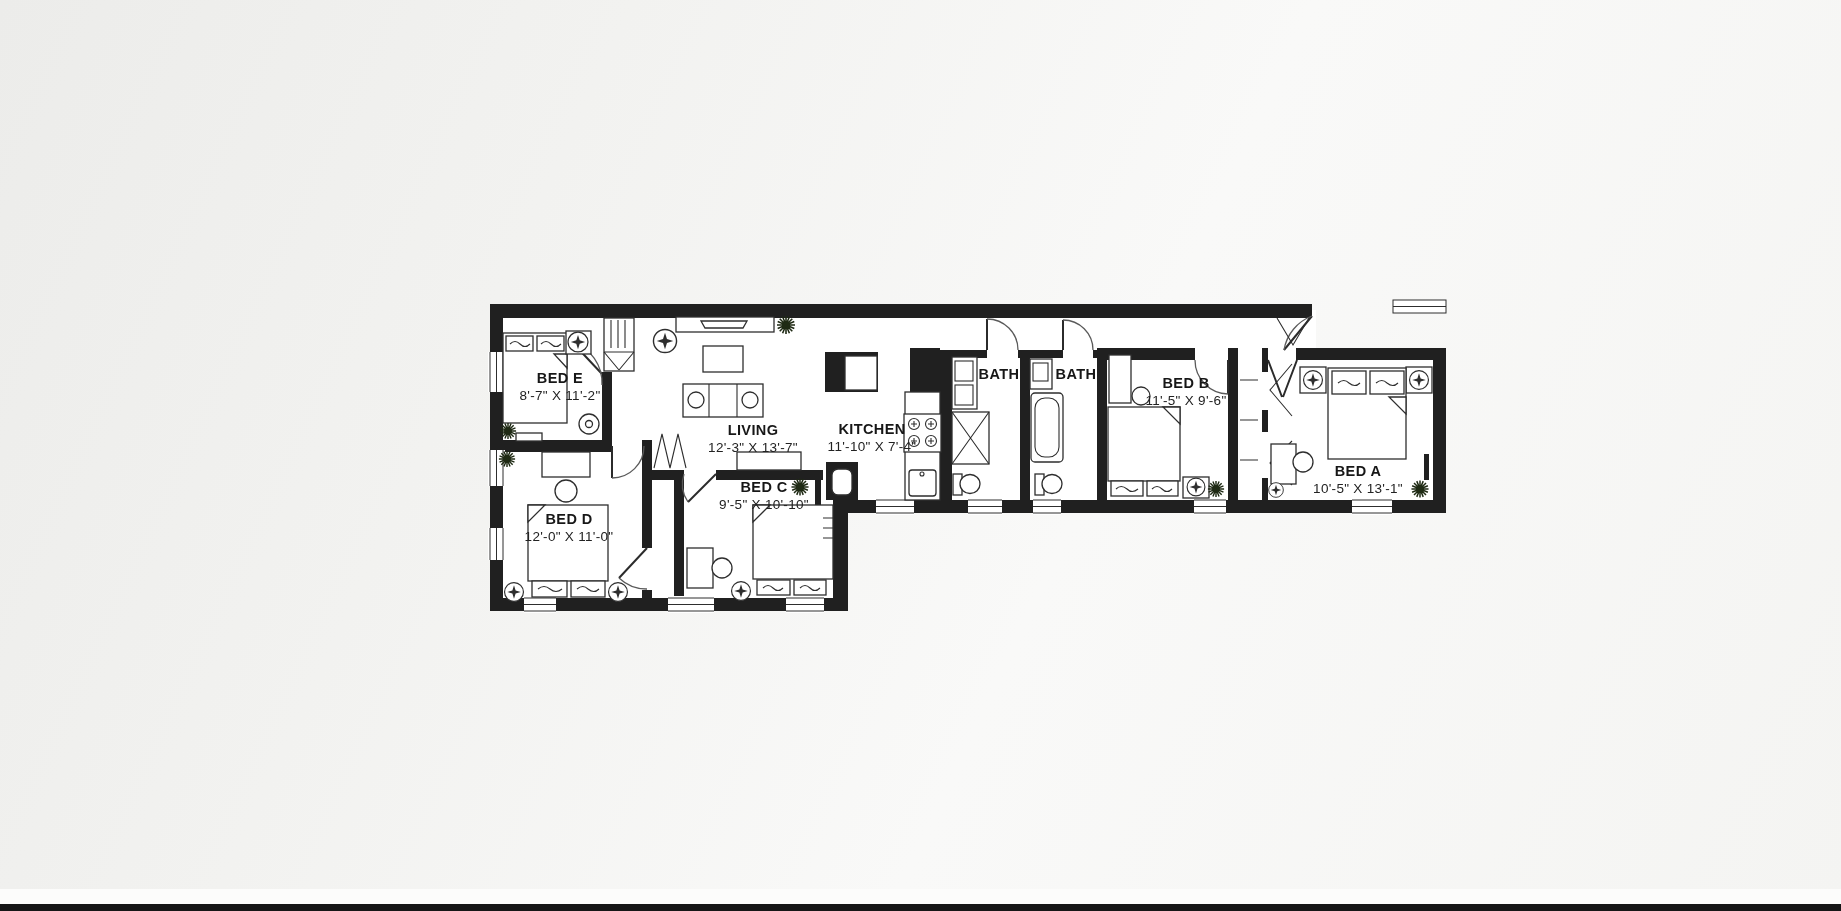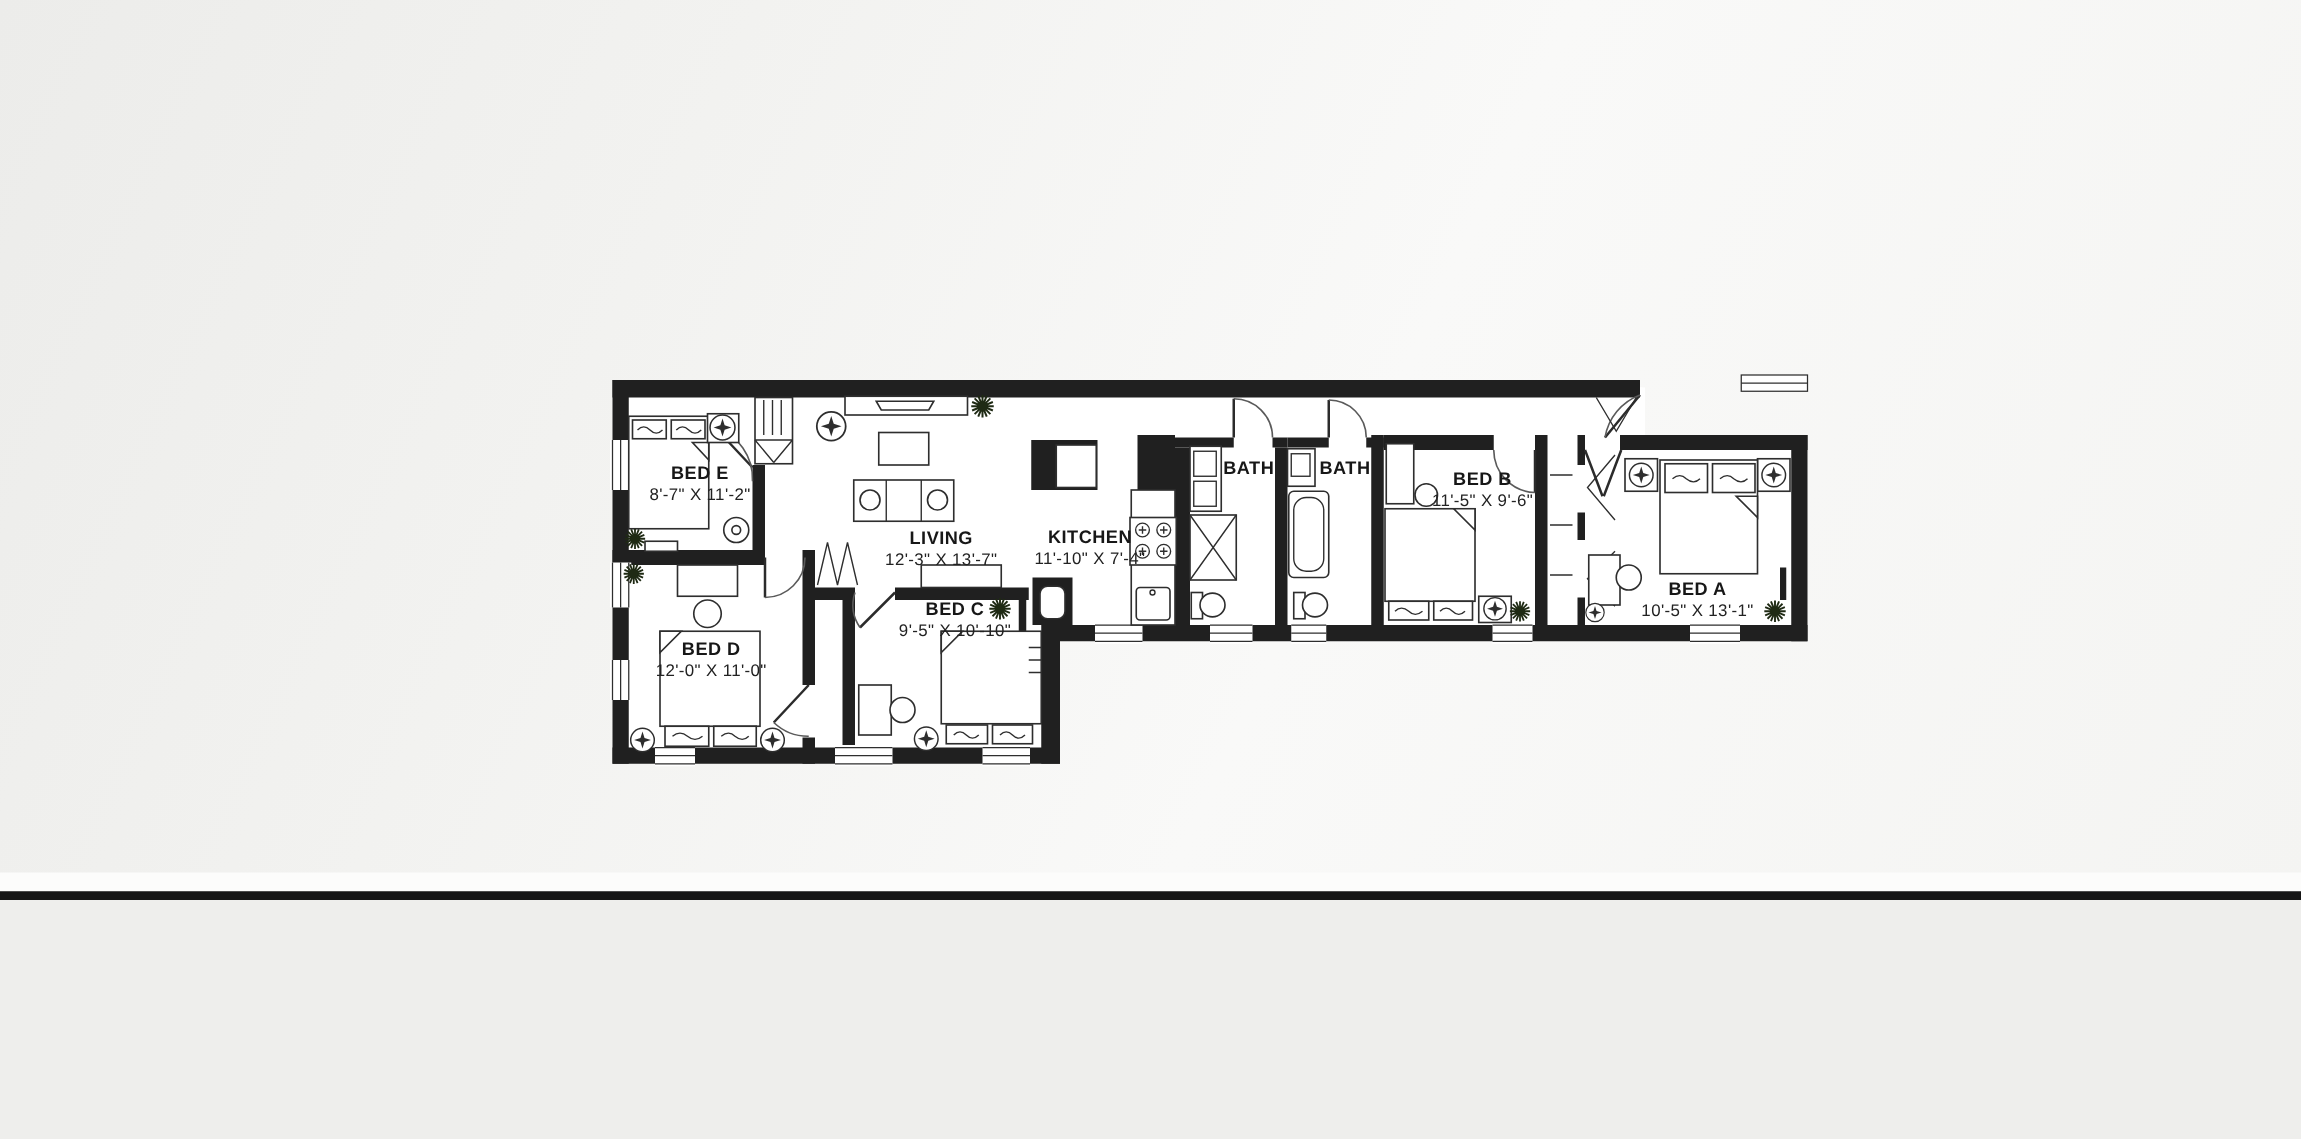--- a/index.html
+++ b/index.html
@@ -1,17 +1,17 @@
 <!DOCTYPE html>
 <html><head>
 <meta charset="utf-8">
 <style>
   html,body{margin:0;padding:0;}
   body{font-family:"Liberation Sans",sans-serif;background:#eeeeec;}
-  #screen{position:relative;width:1841px;height:720px;overflow:hidden;
+  #screen{position:relative;width:1841px;height:911px;overflow:hidden;
     background:linear-gradient(115deg,#ececea 0%,#f2f2f0 28%,#f9f9f8 58%,#f4f4f2 100%);}
   #plan-svg{position:absolute;left:0;top:0;width:1841px;height:911px;}
   .room-name{font-family:"Liberation Sans",sans-serif;font-size:14.5px;font-weight:700;
     letter-spacing:.4px;fill:#171717;text-anchor:middle;}
   .room-dims{font-family:"Liberation Sans",sans-serif;font-size:13.5px;font-weight:400;
     letter-spacing:.3px;fill:#222;text-anchor:middle;}
   .wall{fill:#202020;}
   .floor{fill:#ffffff;}
   .furn{fill:#ffffff;stroke:#2e2e2e;stroke-width:1.3;}
   .furnline{fill:none;stroke:#2e2e2e;stroke-width:1.1;}

